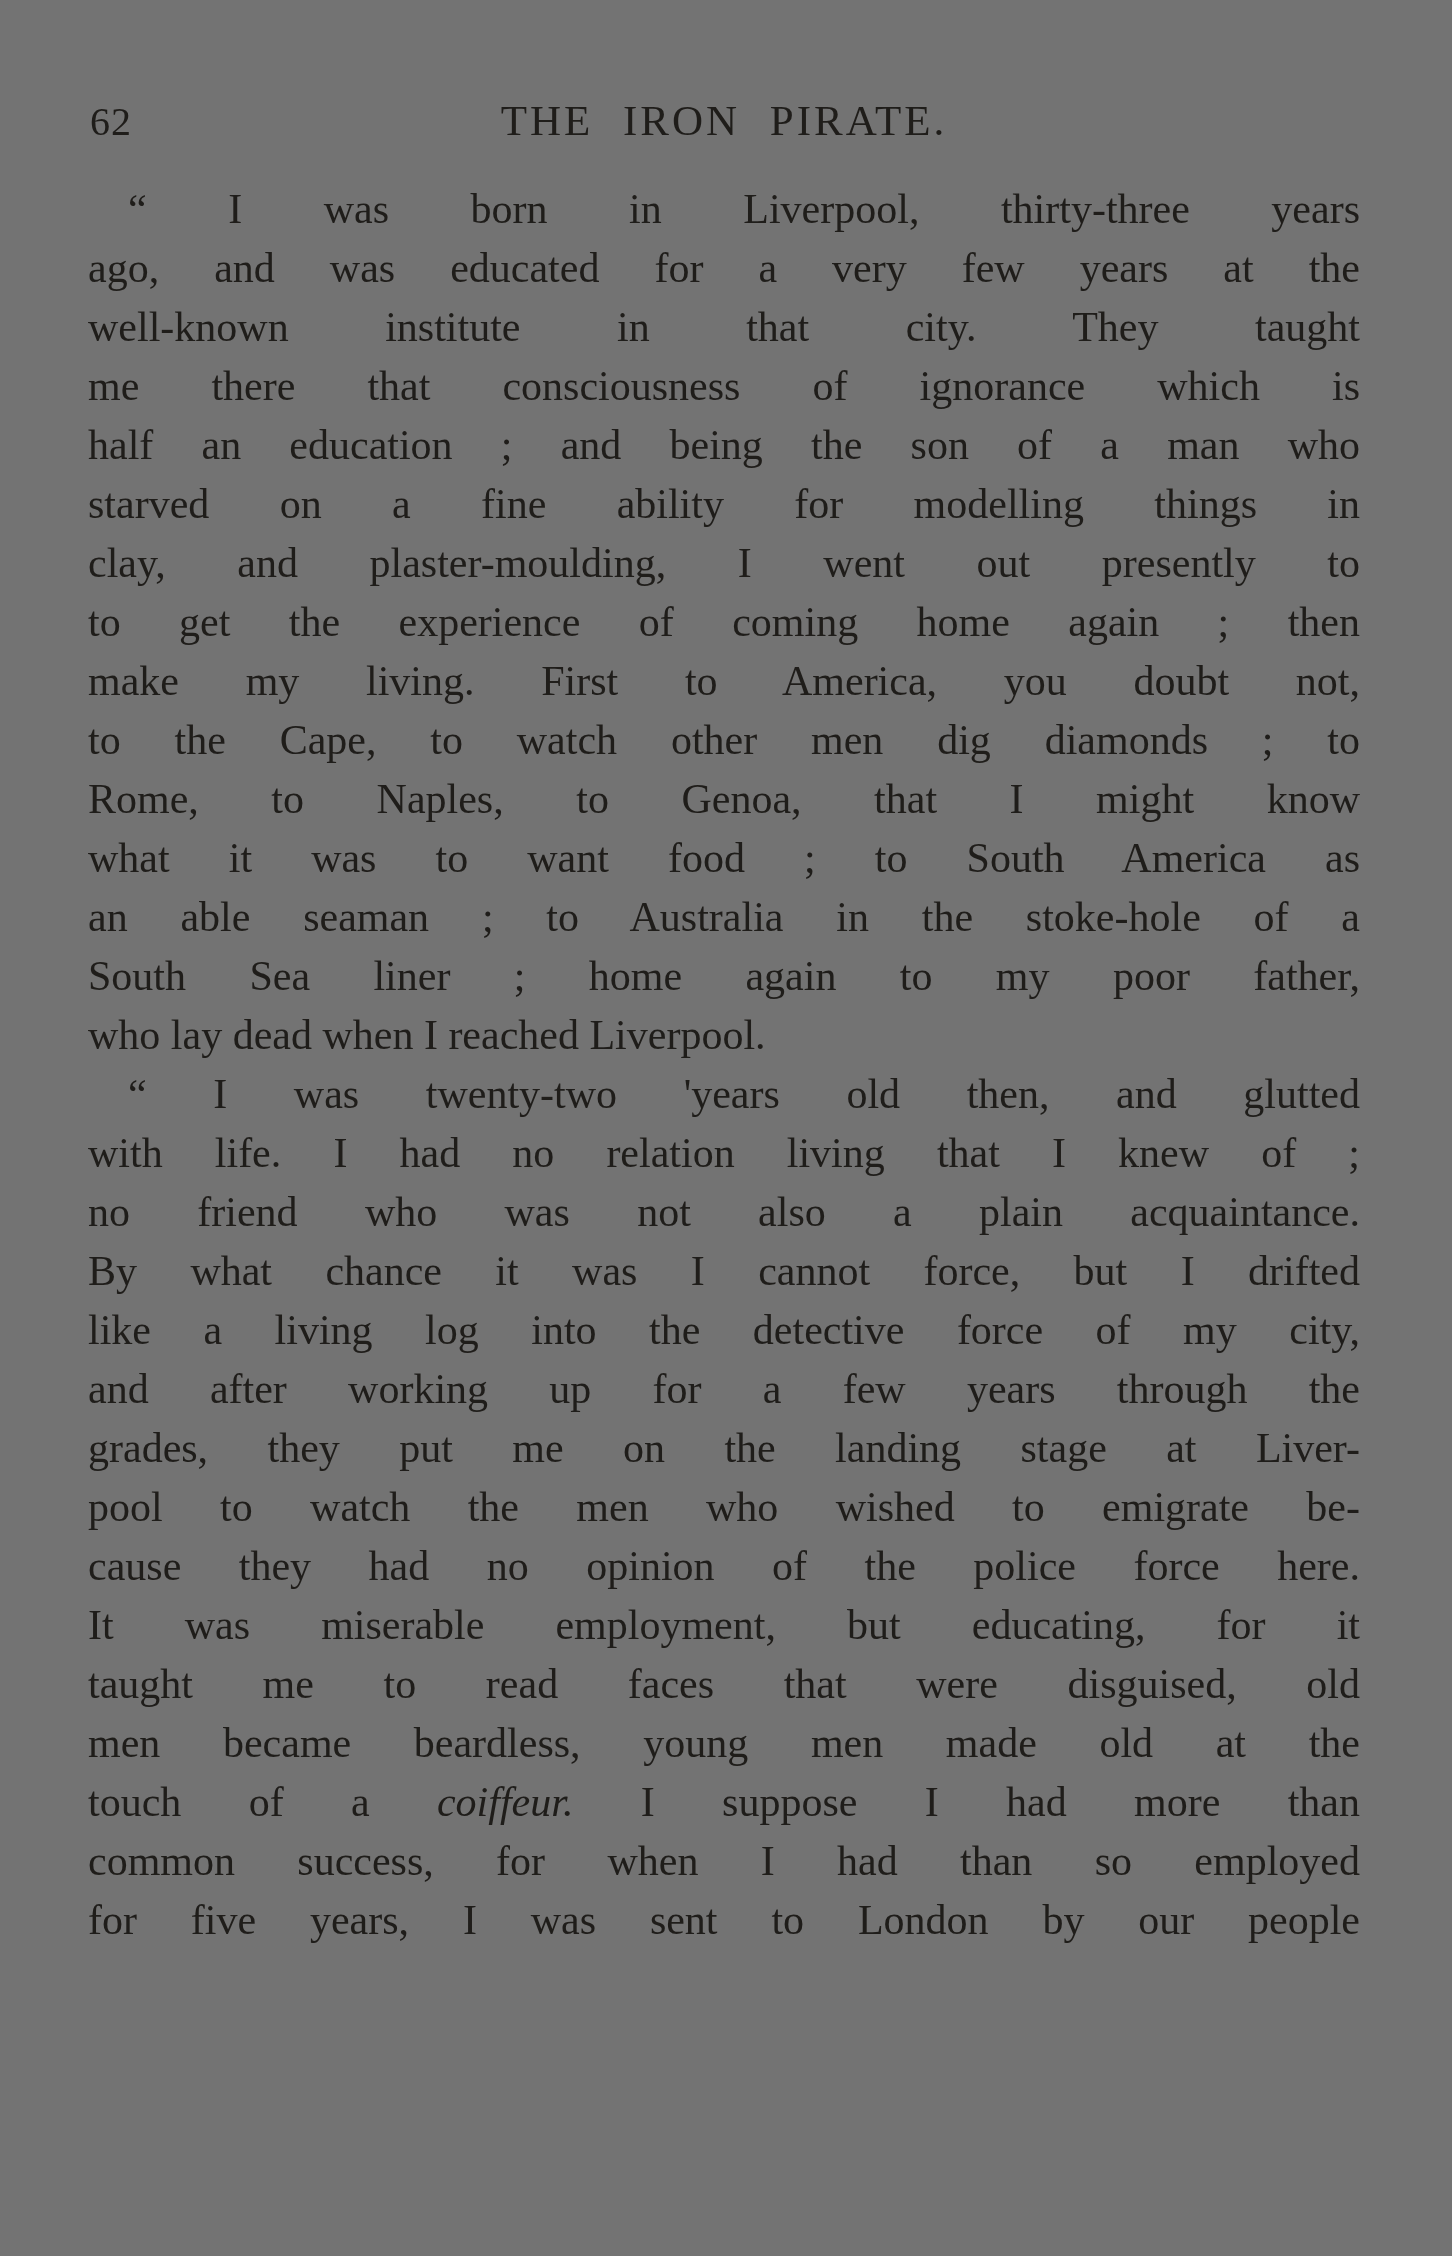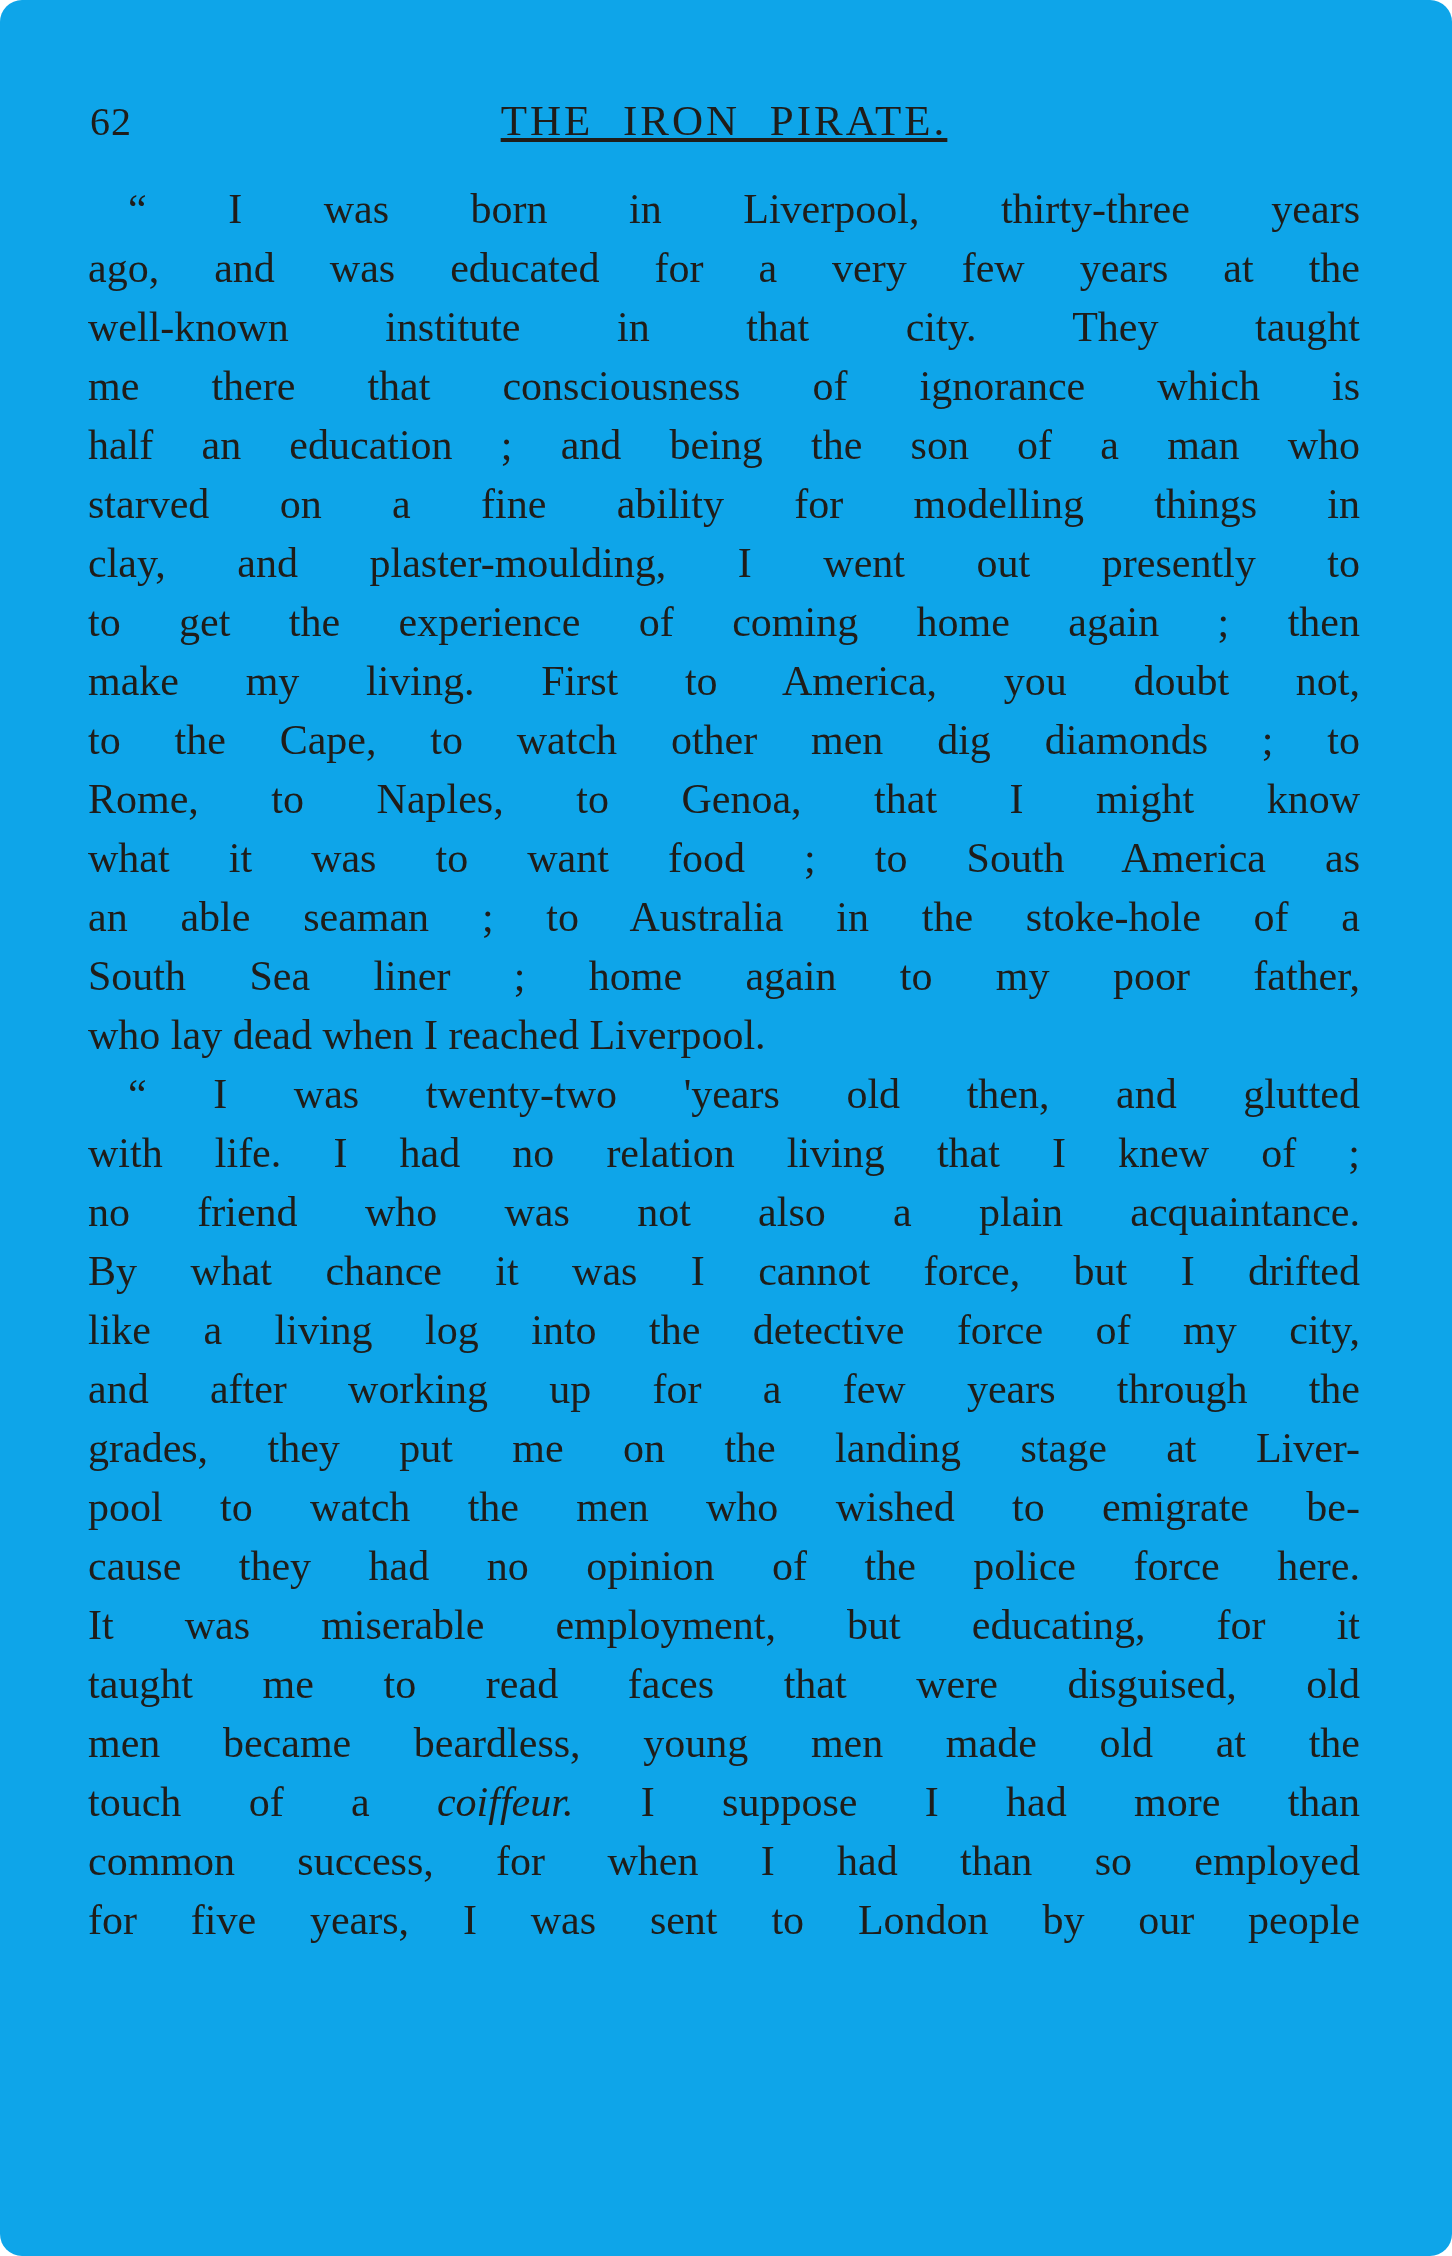--- a/index.html
+++ b/index.html
@@ -2,25 +2,24 @@
 <html><head>
 <meta charset="utf-8">
 <style>
   * { margin: 0; padding: 0; box-sizing: border-box; }
   html, body { background: #ffffff; }
   .page {
     position: relative;
     width: 1452px;
     height: 2256px;
     margin: 0 auto;
-    background: #0ea5e9;
+    background: #737373;
     font-family: "Liberation Serif", "DejaVu Serif", serif;
     color: #1f1d1a;
     overflow: hidden;
-    border-radius: 22px;
   }
   .header {
     position: absolute;
     top: 96px;
     left: 88px;
     right: 92px;
     height: 62px;
   }
   .page-number {
     position: absolute;
@@ -28,21 +27,20 @@
     top: 2px;
     font-size: 40px;
     letter-spacing: 1px;
   }
   .page-title {
     text-align: center;
     font-size: 43px;
     letter-spacing: 3px;
     word-spacing: 16px;
     padding-top: 0;
-    text-decoration: underline;
   }
   .body-text {
     position: absolute;
     top: 180px;
     left: 88px;
     right: 92px;
   }
   .line {
     height: 59px;
     line-height: 59px;

